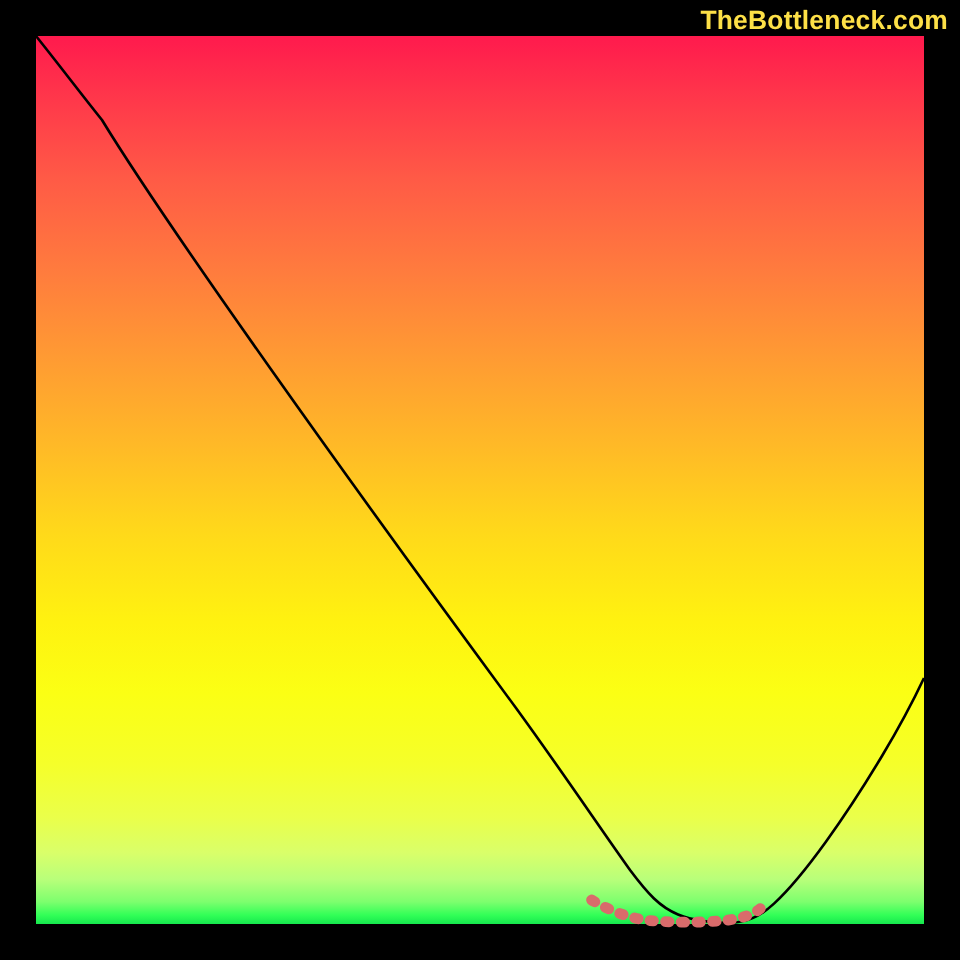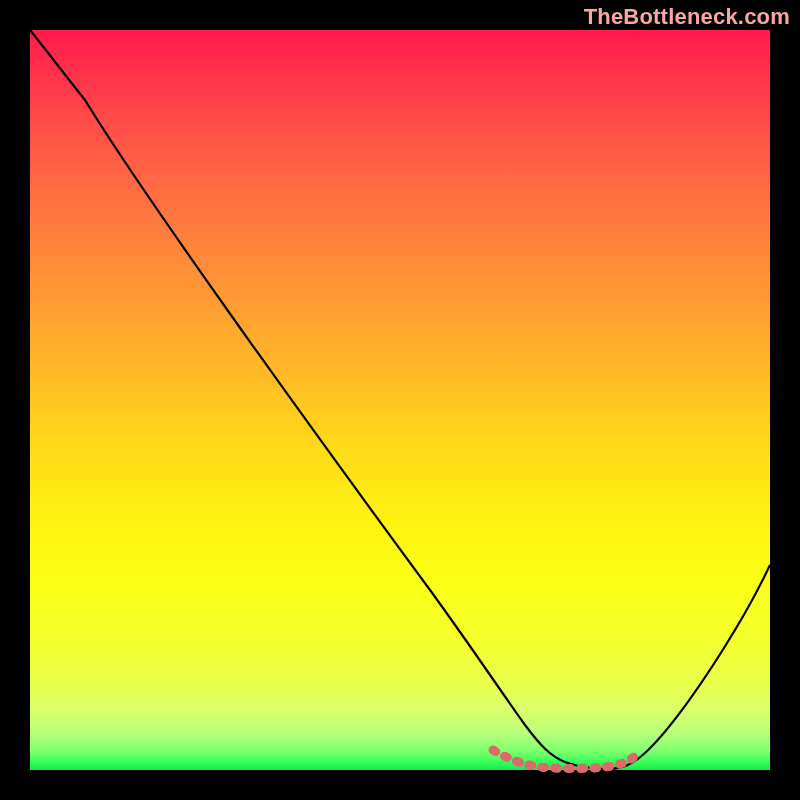--- a/index.html
+++ b/index.html
@@ -14,21 +14,21 @@
   .frame {
     position: relative;
     width: 800px;
     height: 800px;
     background: #000;
   }
   .watermark {
     position: absolute;
     top: 4px;
     right: 10px;
-    color: #fca5a5;
+    color: #fde047;
     font-size: 22px;
     font-weight: 600;
     letter-spacing: 0.2px;
     z-index: 10;
   }
   .plot-area {
     position: absolute;
     left: 30px;
     top: 30px;
     width: 740px;

